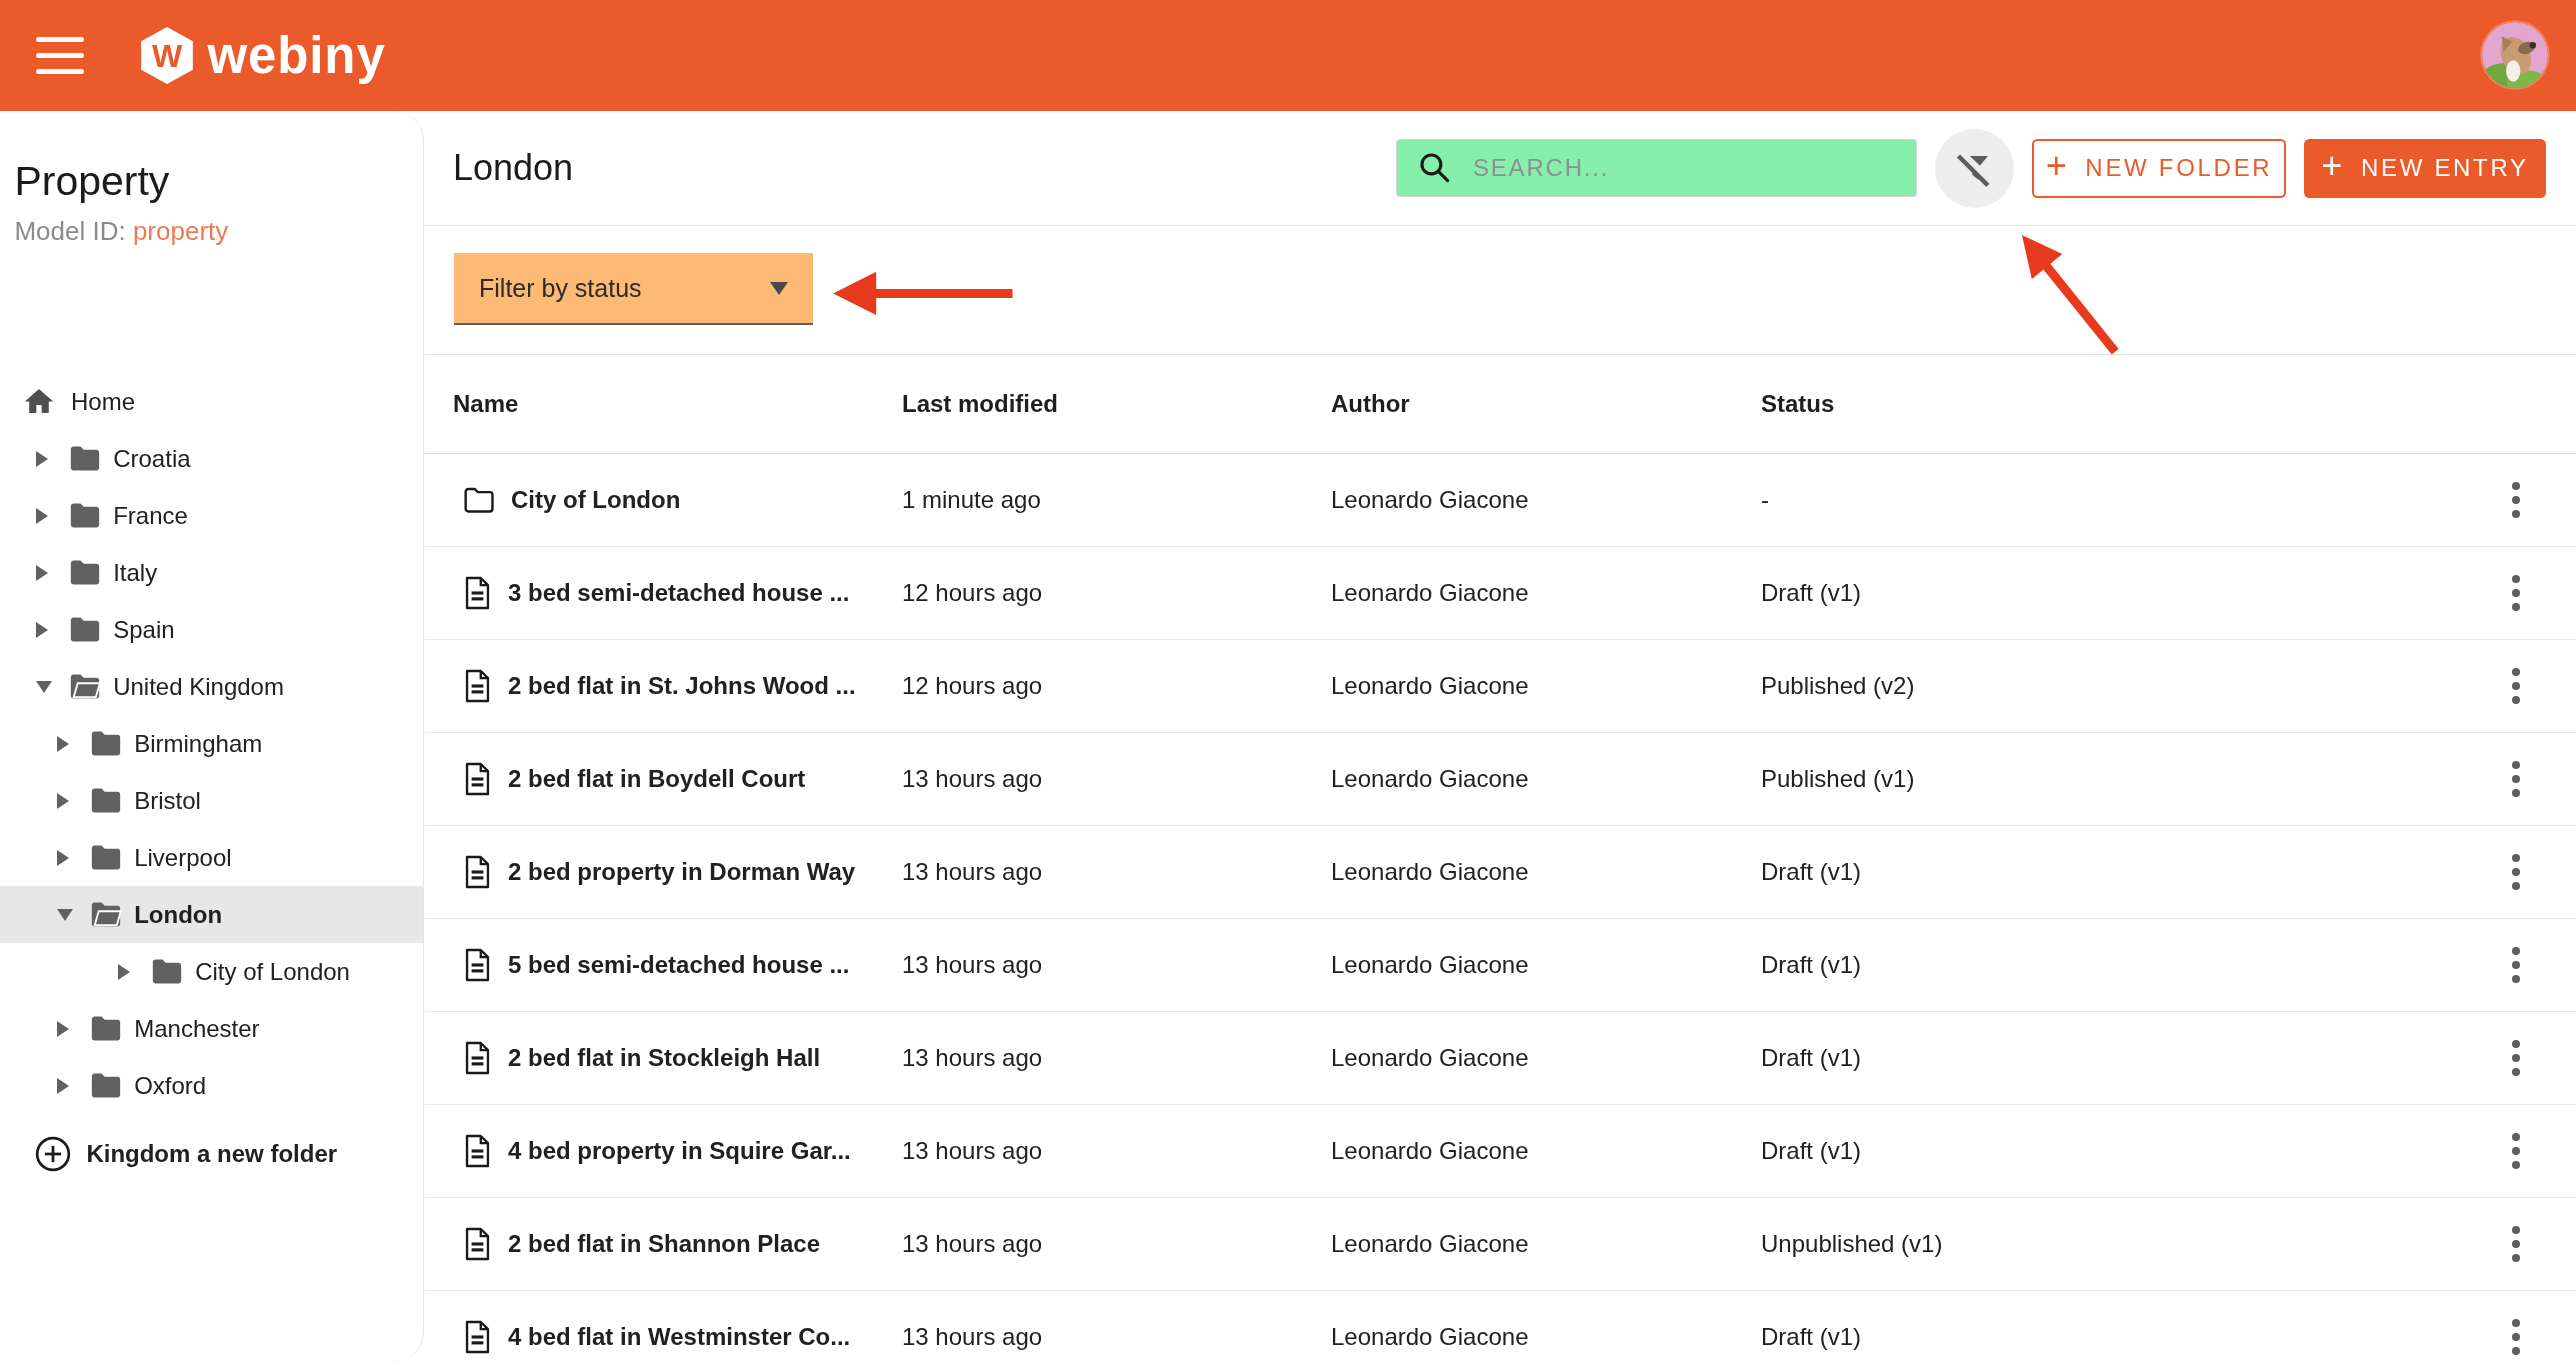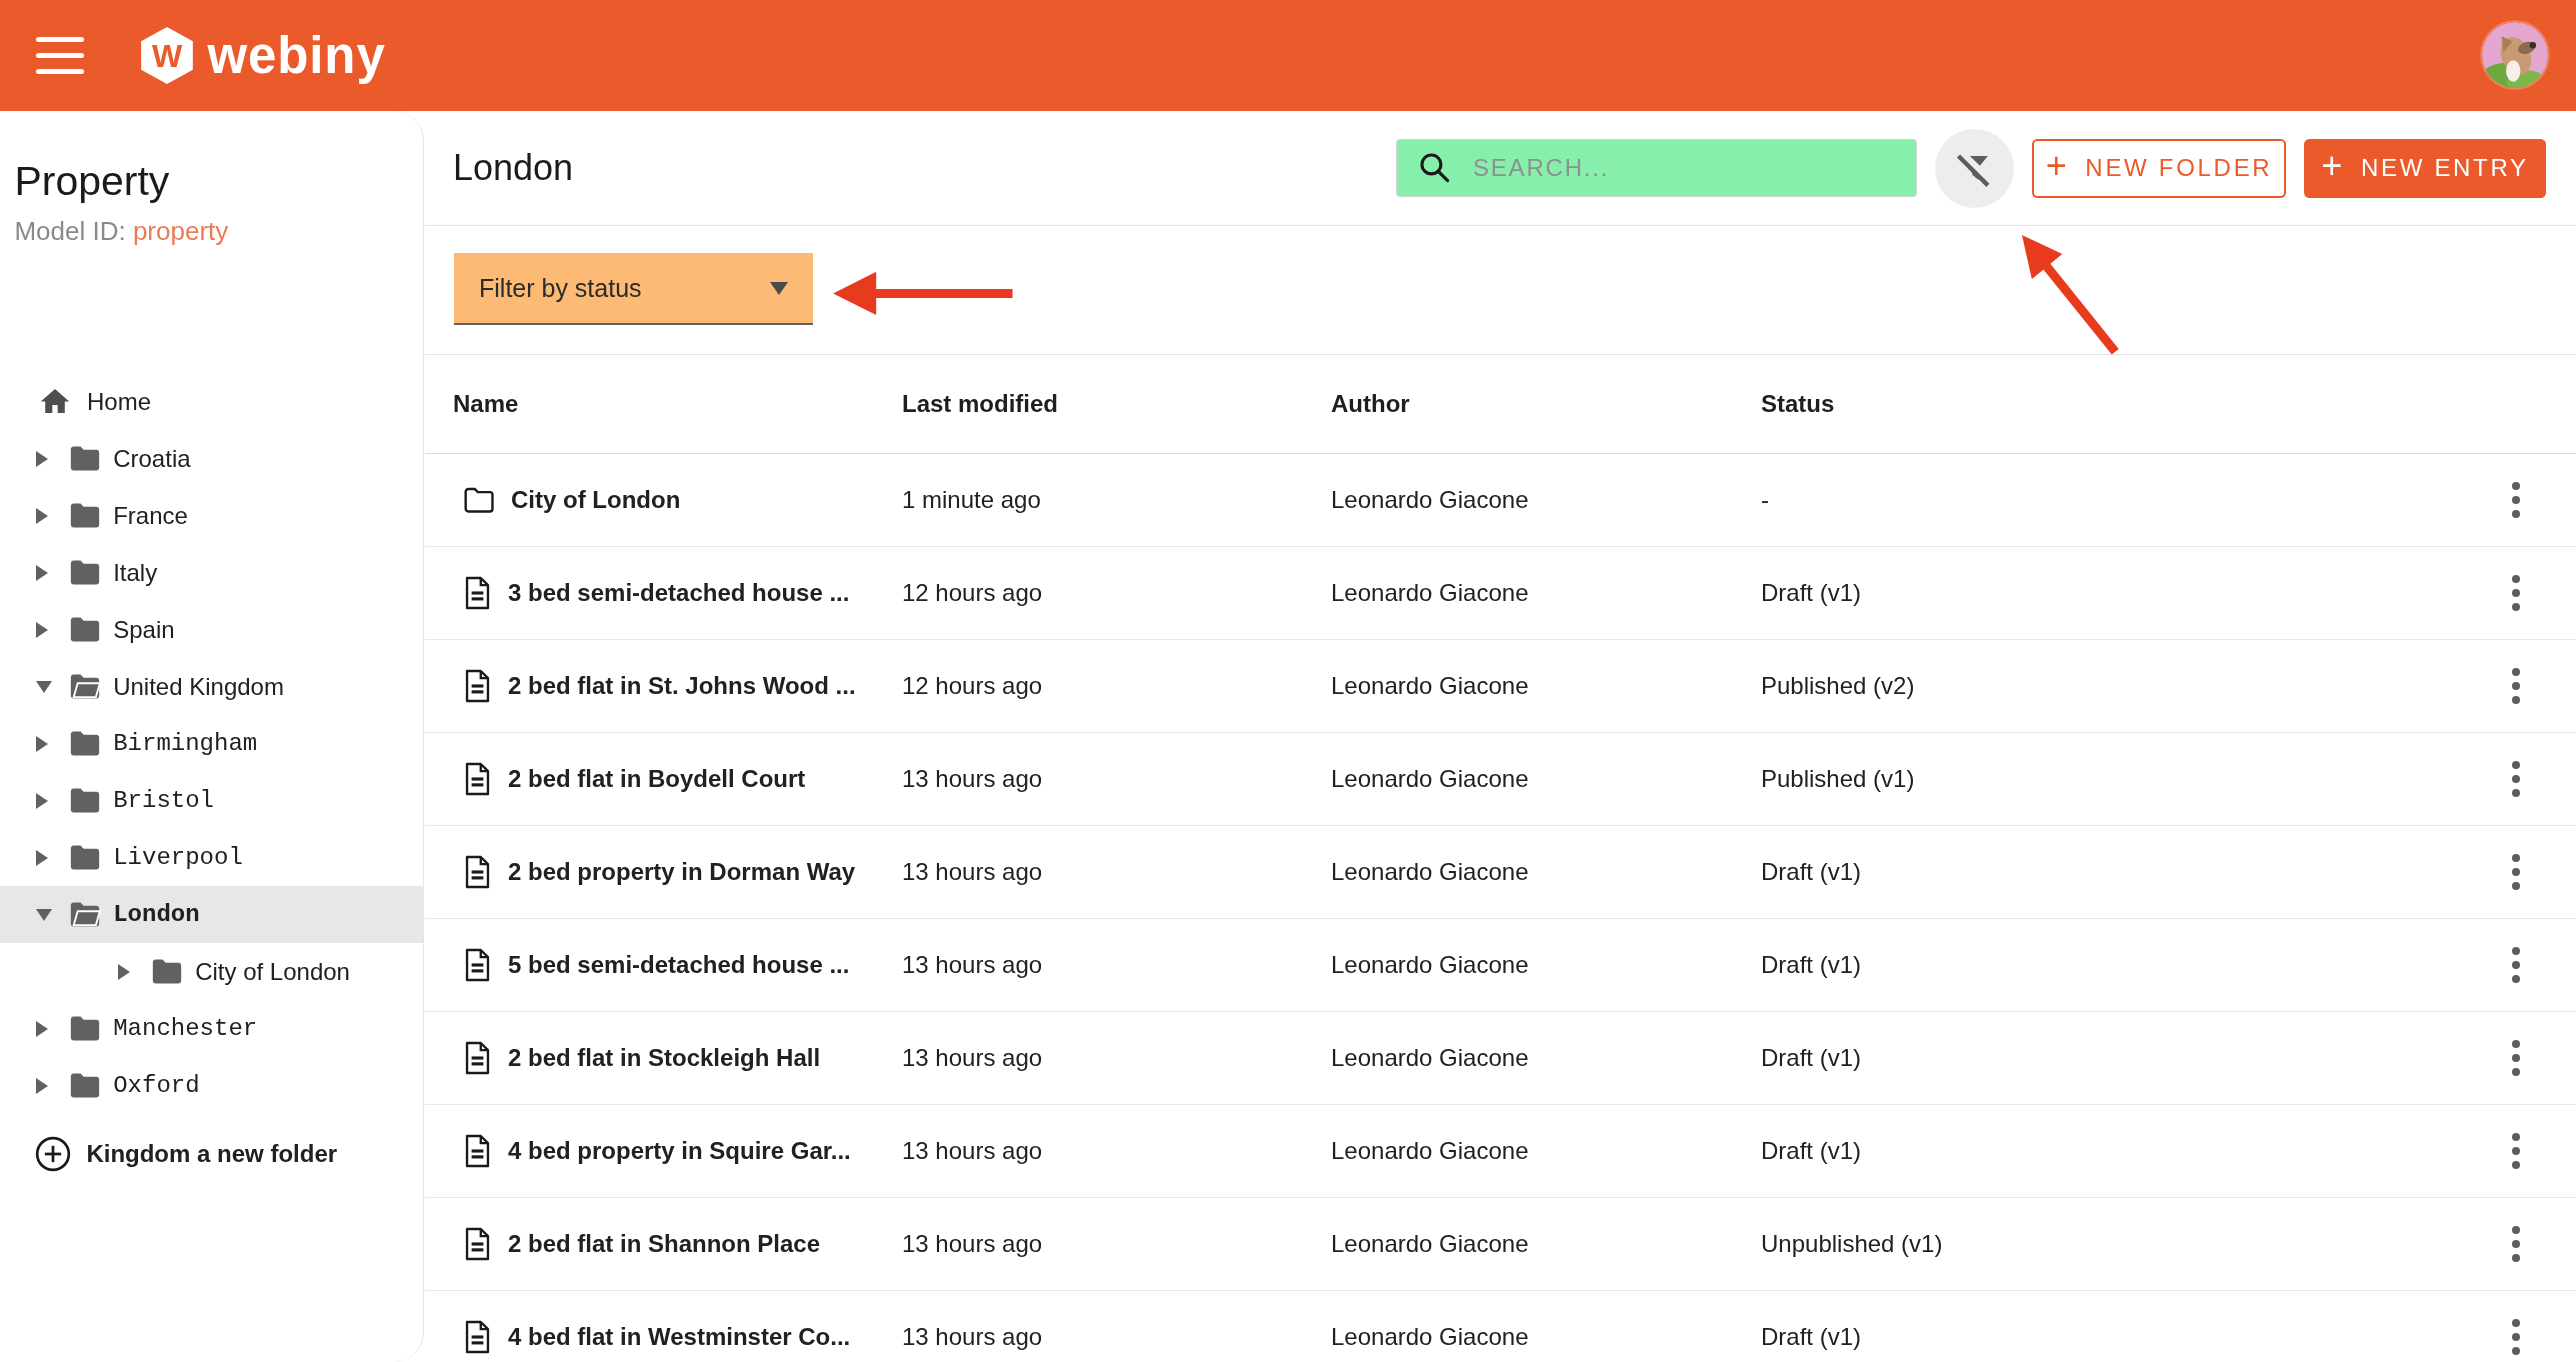--- a/index.html
+++ b/index.html
@@ -14,28 +14,28 @@
   .brand{color:#ffffff;font-size:51px;font-weight:bold;letter-spacing:0.9px;}
   .avatar{position:absolute;right:28px;top:22.4px;width:66px;height:66px;border-radius:50%;overflow:hidden;box-shadow:0 0 0 1.8px rgba(255,255,255,.25);cursor:pointer;}
 
   
   .sidebar{position:absolute;top:111px;left:0;width:423px;bottom:0;background:#fff;border-right:1.8px solid #E4E4E4;border-radius:30px;}
   .sb-title{margin:47px 0 0 14.4px;font-size:41px;color:#1b1b1b;}
   .sb-sub{margin:10.8px 0 0 14.4px;font-size:26px;color:#8a8a8a;}
   .sb-sub .link{color:#EC7B55;cursor:pointer;}
   .nav{position:absolute;top:262px;left:0;right:0;}
   .nav-item{height:57px;display:flex;align-items:center;font-size:24px;color:#212121;cursor:pointer;}
-  .nav-item.home{padding-left:39px;gap:16px;}
+  .nav-item.home{padding-left:23px;gap:16px;}
   .tree-item .caret{width:18px;display:flex;align-items:center;justify-content:flex-start;flex:0 0 18px;}
   .caret-right{width:0;height:0;border-left:12.6px solid #616161;border-top:8px solid transparent;border-bottom:8px solid transparent;}
   .caret-down{width:0;height:0;border-top:12.6px solid #616161;border-left:8px solid transparent;border-right:8px solid transparent;}
   .tree-item .foldericon{margin-left:13.5px;flex:0 0 34px;display:flex;align-items:center;}
   .tree-item .tlabel{margin-left:11.7px;white-space:nowrap;}
   .lvl0{padding-left:36px;}
-  .lvl1{padding-left:36px;font-family:Liberation Mono, monospace;}
+  .lvl1{padding-left:57px;}
   .lvl2{padding-left:118px;}
   .tree-item.selected{background:#E7E7E7;}
   .tree-item.selected .tlabel{font-weight:bold;}
   .create-folder{position:absolute;top:1014px;left:0;right:0;height:57px;display:flex;align-items:center;padding-left:34px;gap:14.4px;font-size:24px;font-weight:bold;cursor:pointer;}
 
   
   .main{position:absolute;left:425px;top:111px;right:0;bottom:0;background:#fff;}
   .main-header{height:114px;border-bottom:1.8px solid #E3E3E3;display:flex;align-items:center;}
   .main-title{margin-left:28px;font-size:36px;color:#1b1b1b;}
   .actions{margin-left:auto;margin-right:30px;display:flex;align-items:center;gap:18px;}

